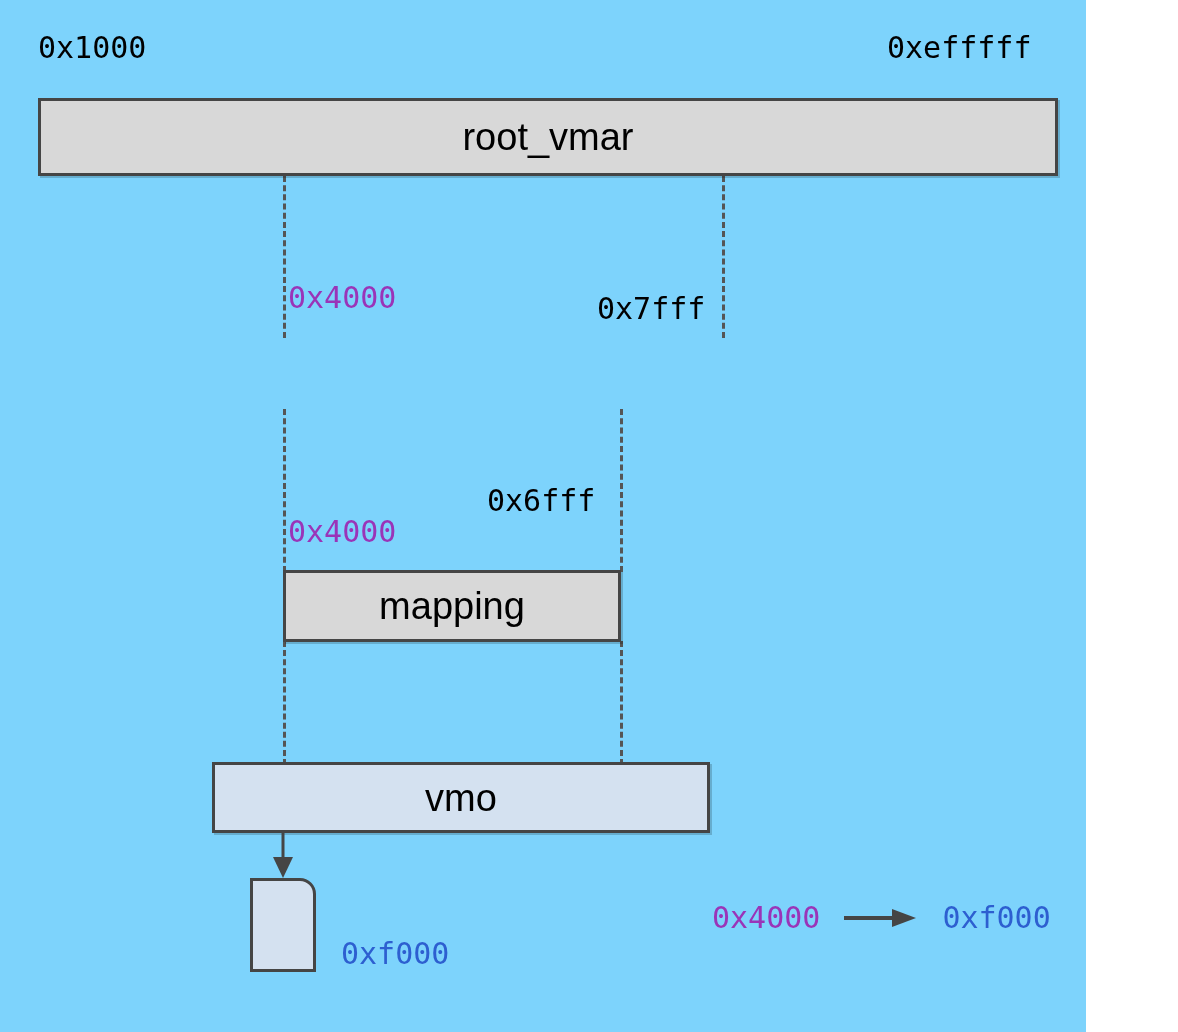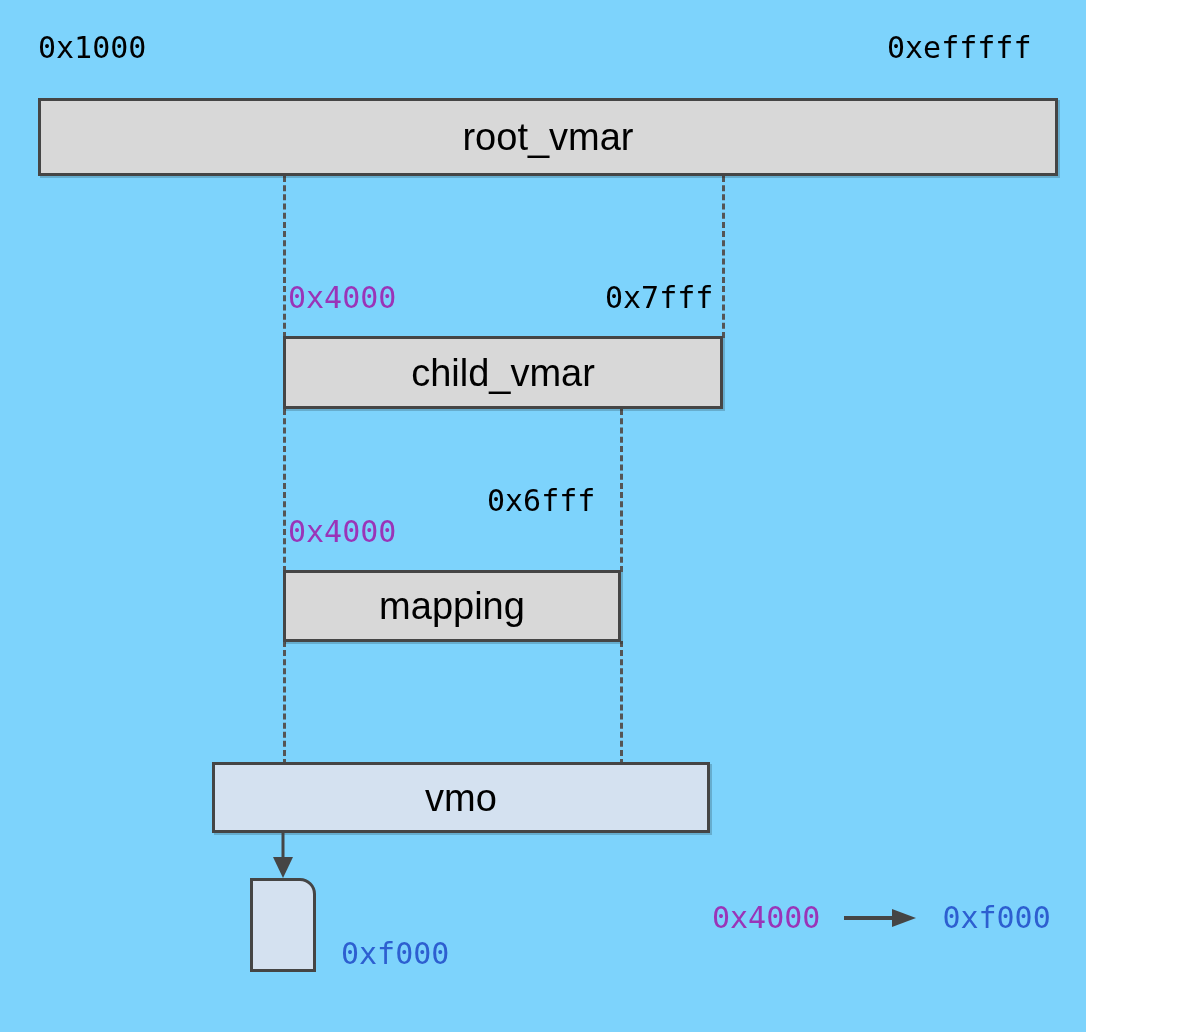--- a/index.html
+++ b/index.html
@@ -107,25 +107,22 @@
   <div class="vline" style="left:620px; top:409px; height:163px;"></div>
 
   <div class="vline" style="left:283px; top:641px; height:124px;"></div>
   <div class="vline" style="left:620px; top:641px; height:124px;"></div>
 
   <div class="box gray" style="left:38px; top:98px; width:1020px; height:78px;">
     <span class="box-label">root_vmar</span>
   </div>
 
   <div class="addr mono purple" style="left:288px; top:283px;">0x4000</div>
-  <div class="addr mono" style="left:597px; top:283px;margin-left:8px;">0x7fff</div>
+  <div class="addr mono" style="left:597px; top:294px;">0x7fff</div>
 
-  <div class="box gray" style="left:283px; top:336px; width:440px; height:73px;">
-    <span class="box-label">child_vmar</span>
-  </div>
 
   <div class="addr mono purple" style="left:288px; top:517px;">0x4000</div>
   <div class="addr mono" style="left:487px; top:486px;">0x6fff</div>
 
   <div class="box blue" style="left:212px; top:762px; width:498px; height:71px;">
     <span class="box-label">vmo</span>
   </div>
 
   <div class="box gray" style="left:283px; top:570px; width:338px; height:72px;">
     <span class="box-label">mapping</span>

